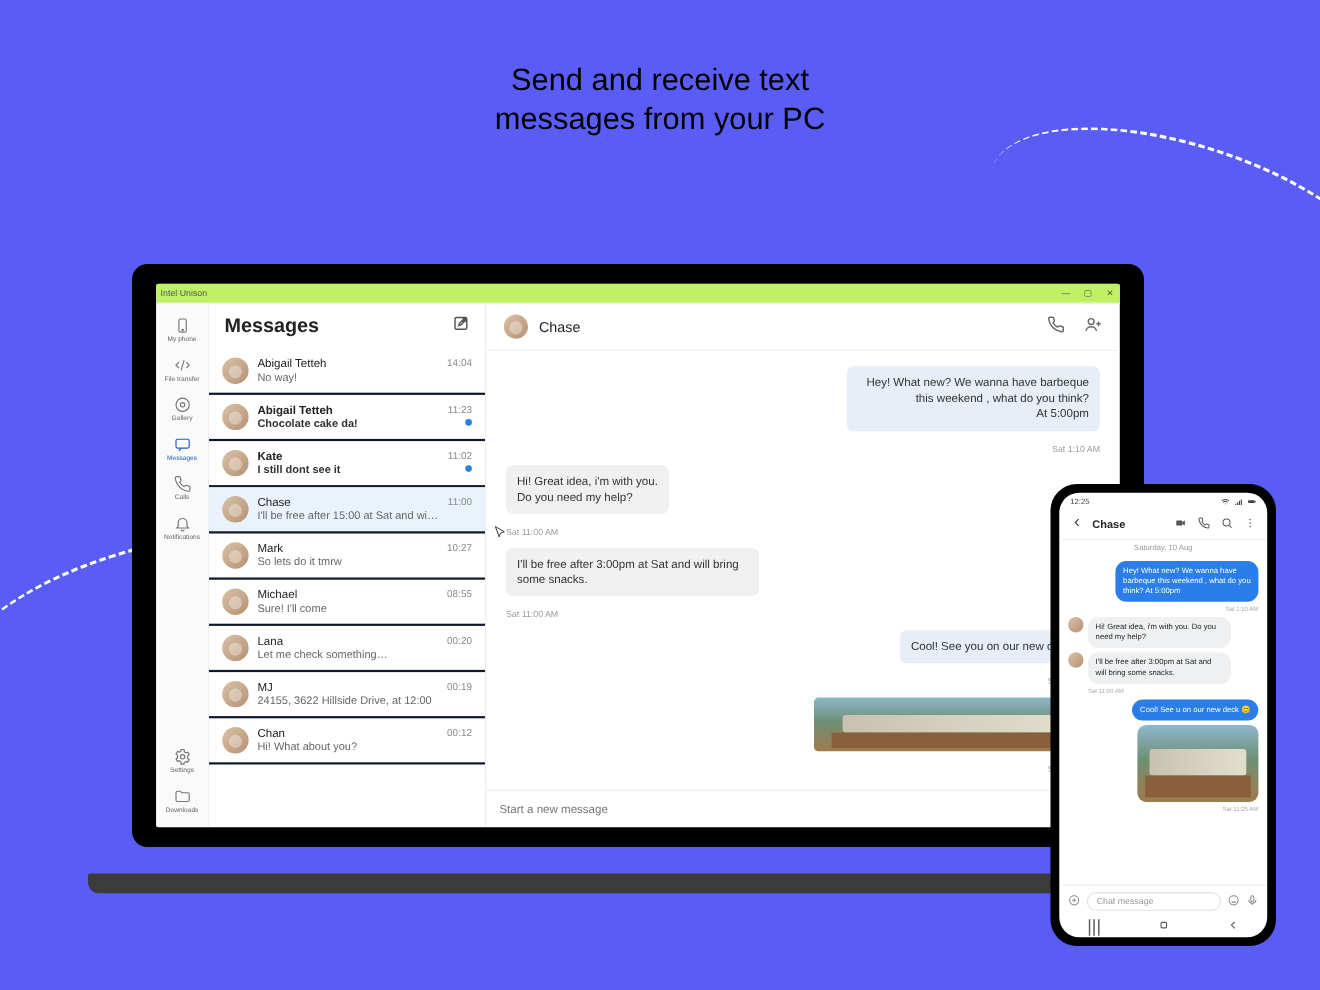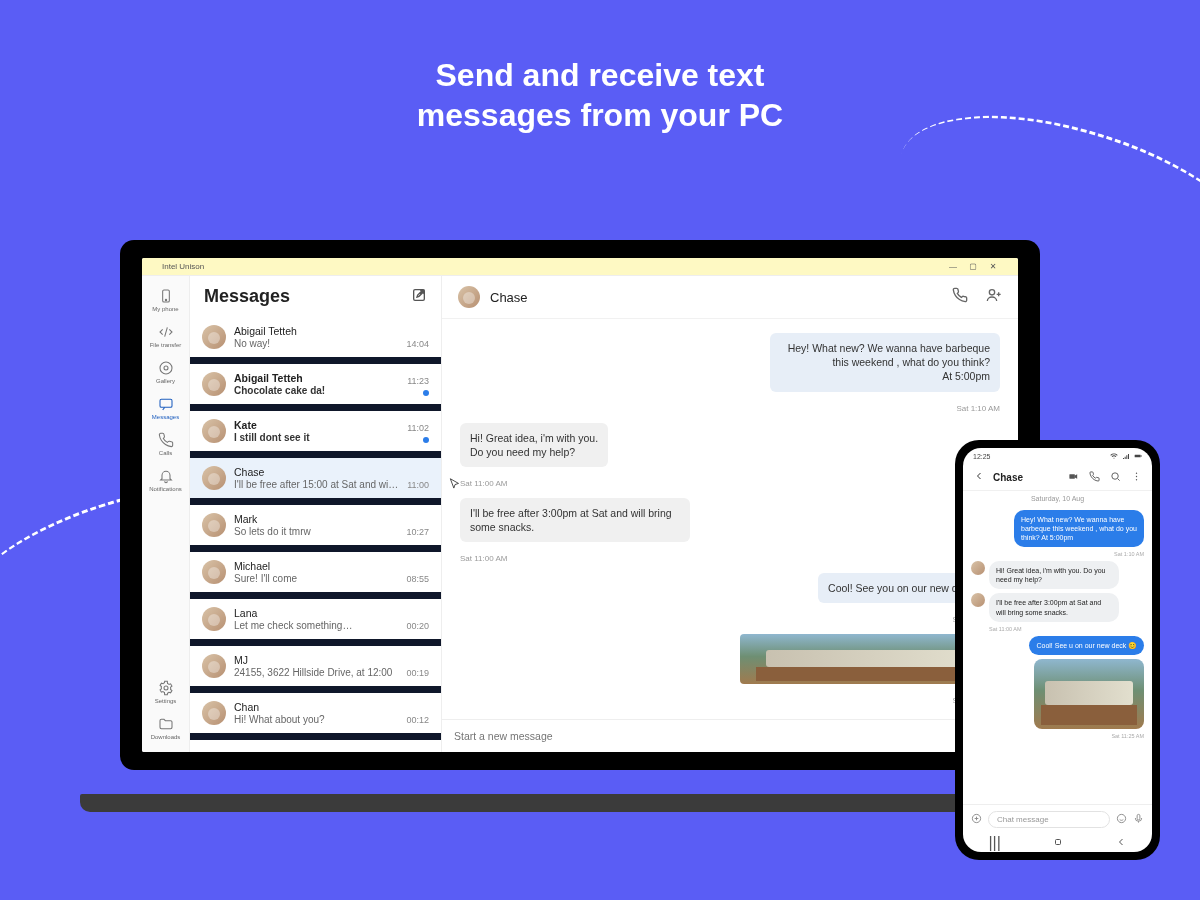--- a/index.html
+++ b/index.html
@@ -1,47 +1,47 @@
 <!DOCTYPE html>
 <html><head>
 <meta charset="utf-8">
 <style>
   *{box-sizing:border-box;margin:0;padding:0;font-family:'Segoe UI',Arial,sans-serif}
   body{width:1200px;height:900px;background:#5A5DF5;position:relative;overflow:hidden}
-  .promo-title{position:absolute;top:55px;left:0;right:0;text-align:center;color:#ffffff;font-size:32px;font-weight:700;line-height:1.25}
+  .promo-title{position:absolute;top:55px;left:0;right:0;text-align:center;color:#000000;font-size:28px;font-weight:400;line-height:1.25}
   
   .dash1{position:absolute;left:-30px;top:500px;width:320px;height:200px;border-top:3px dashed #fff;border-radius:50%/60px;transform:rotate(-18deg)}
   .dash2{position:absolute;right:-60px;top:130px;width:380px;height:240px;border-top:3px dashed #fff;border-radius:50%/80px;transform:rotate(18deg)}
   
   .laptop{position:absolute;left:120px;top:240px;width:920px;height:560px}
   .laptop .bezel{width:920px;height:530px;background:#000;border-radius:14px;padding:18px 22px;position:relative}
   .laptop .base{position:absolute;left:-40px;bottom:-12px;width:1000px;height:18px;background:#3b3b3b;border-radius:2px 2px 10px 10px}
   .screen{width:100%;height:100%;background:#fff;border-radius:2px;overflow:hidden;display:flex;flex-direction:column}
   
-  .titlebar{height:18px;background:#fef9c3;border-bottom:1px solid #eee;font-size:8px;color:#555;display:flex;align-items:center;padding:0 20px}
+  .titlebar{height:18px;background:#bef264;border-bottom:1px solid #eee;font-size:8px;color:#555;display:flex;align-items:center;padding:0 4px}
   .titlebar .ttl{flex:0 0 auto}
   .titlebar .winbtns{margin-left:auto;display:flex;gap:10px;color:#555}
   .titlebar .winbtns span{width:10px;text-align:center}
   
   .app{flex:1;display:flex;min-height:0}
   .rail{width:48px;background:#fafafa;border-right:1px solid #eee;display:flex;flex-direction:column;align-items:center;padding-top:6px;font-size:6px;color:#666}
   .rail .ritem{display:flex;flex-direction:column;align-items:center;gap:2px;padding:6px 0;width:100%;cursor:pointer}
   .rail .ritem.active{color:#1f5fbf}
   .rail .ritem.active .ric{color:#1f5fbf}
   .rail .ric{width:16px;height:16px;display:flex;align-items:center;justify-content:center;color:#777}
   .rail .ric svg{width:16px;height:16px}
   .rail .spacer{flex:1}
   .rail .bottom{padding-bottom:6px}
   
   .listpane{width:252px;border-right:1px solid #eee;display:flex;flex-direction:column;min-height:0}
   .listhdr{display:flex;align-items:center;padding:10px 14px}
   .listhdr h2{font-size:18px;font-weight:600;color:#222}
   .listhdr .compose{margin-left:auto;color:#555}
   .convs{flex:1;overflow:hidden}
-  .conv{display:flex;align-items:flex-end;padding:8px 12px;gap:8px;border-bottom:7px solid #0f172a;cursor:pointer}
+  .conv{display:flex;align-items:flex-start;padding:8px 12px;gap:8px;border-bottom:2px solid #0f172a;cursor:pointer}
   .conv.sel{background:#eaf2fb}
   .avatar{width:24px;height:24px;border-radius:50%;flex-shrink:0;background:linear-gradient(135deg,#d9c3a8,#b79072);position:relative;overflow:hidden}
   .avatar::after{content:"";position:absolute;left:50%;top:55%;width:12px;height:12px;border-radius:50%;background:rgba(255,255,255,.35);transform:translate(-50%,-50%)}
   .conv .mid{flex:1;min-width:0}
   .conv .name{font-size:10.5px;color:#222;line-height:1.2}
   .conv.unread .name{font-weight:700}
   .conv .prev{font-size:10px;color:#666;white-space:nowrap;overflow:hidden;text-overflow:ellipsis}
   .conv.unread .prev{font-weight:600;color:#333}
   .conv .meta{display:flex;flex-direction:column;align-items:flex-end;gap:4px}
   .conv .time{font-size:9px;color:#888}

